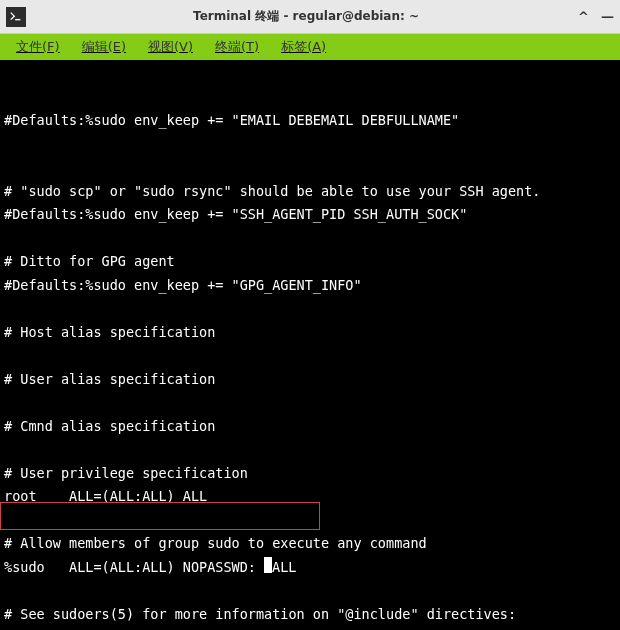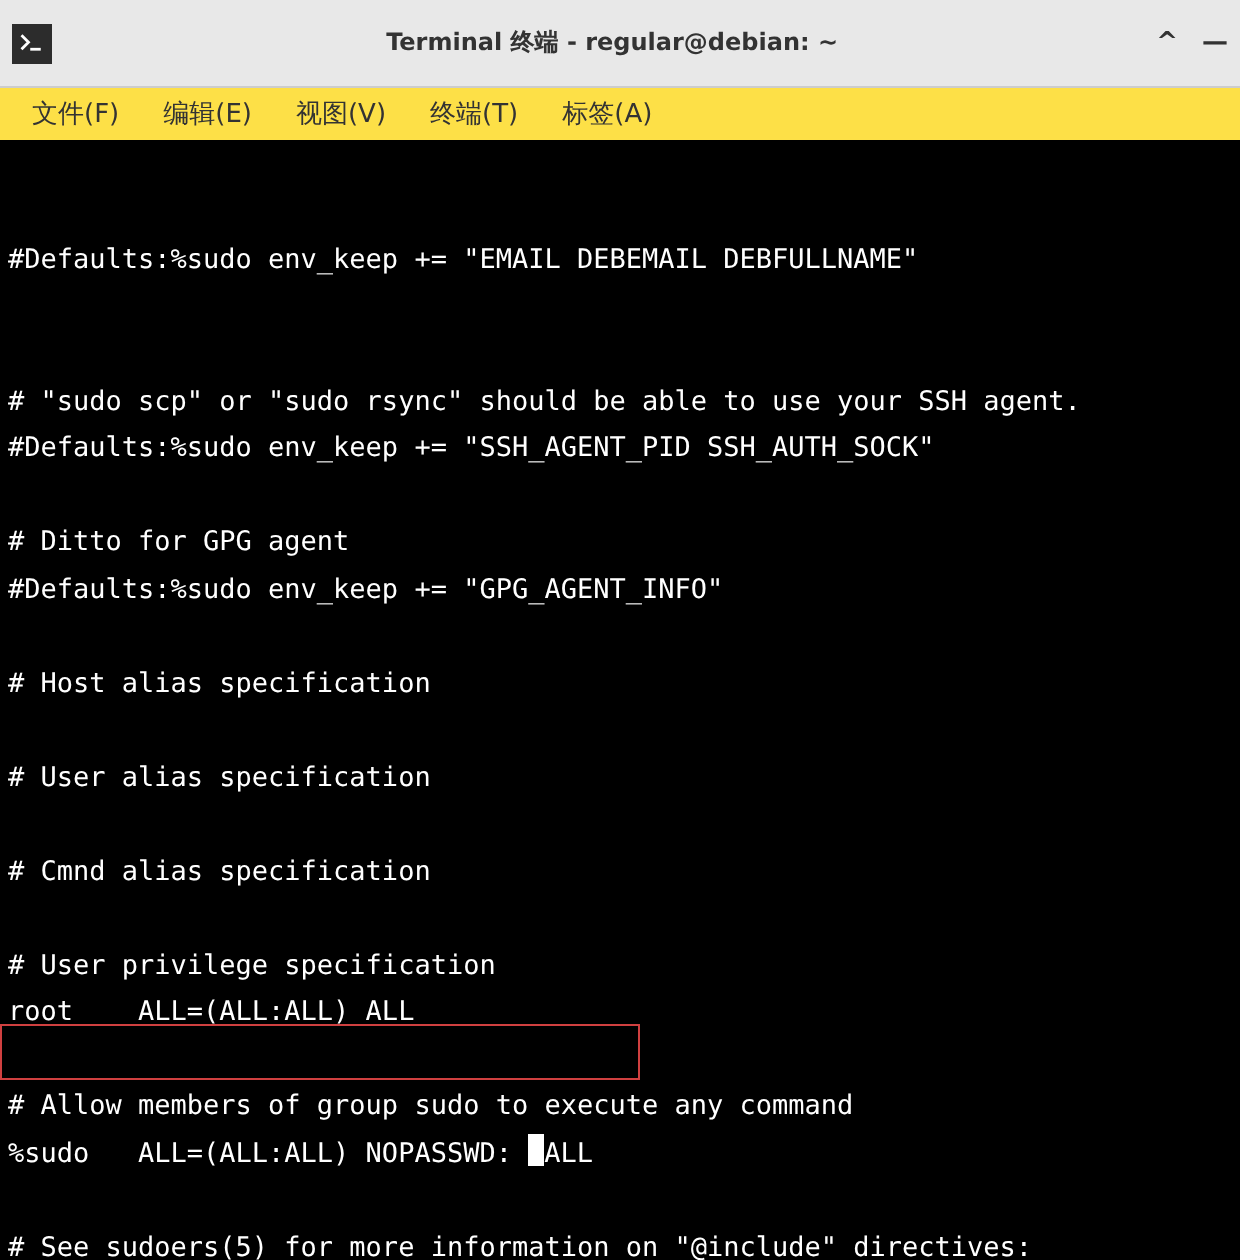--- a/index.html
+++ b/index.html
@@ -5,21 +5,21 @@
 * { margin: 0; padding: 0; box-sizing: border-box; }
 body {
   width: 620px;
   height: 630px;
   background: #e8e8e8;
   font-family: "DejaVu Sans", sans-serif;
   overflow: hidden;
   font-size: 13px;
 }
 .titlebar {
-  height: 44px;
+  height: 34px;
   background: #e8e8e8;
   display: flex;
   align-items: center;
   padding: 0 6px;
   border-bottom: 1px solid #ccc;
 }
 .titlebar-icon {
   width: 20px;
   height: 20px;
   background: #2c2c2c;
@@ -37,25 +37,26 @@
   font-size: 12px;
 }
 .window-controls {
   display: flex;
   gap: 12px;
   align-items: center;
 }
 .window-controls span { cursor: pointer; font-weight: bold; color: #333; }
 .menubar {
   height: 26px;
-  background: #fde047;
+  background: #84cc16;
   display: flex;
   align-items: center;
   padding: 0 6px;
   gap: 2px;
+  text-decoration: underline;
 }
 .menubar-item {
   padding: 3px 10px;
   color: #333;
   cursor: pointer;
   font-size: 13px;
 }
 .terminal-body {
   background: #000;
   color: #fff;

